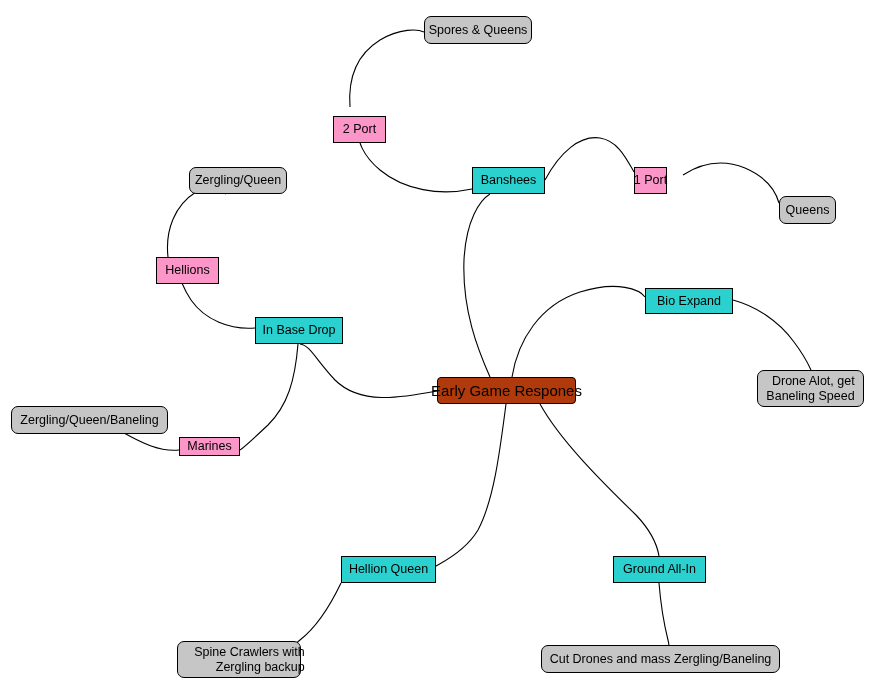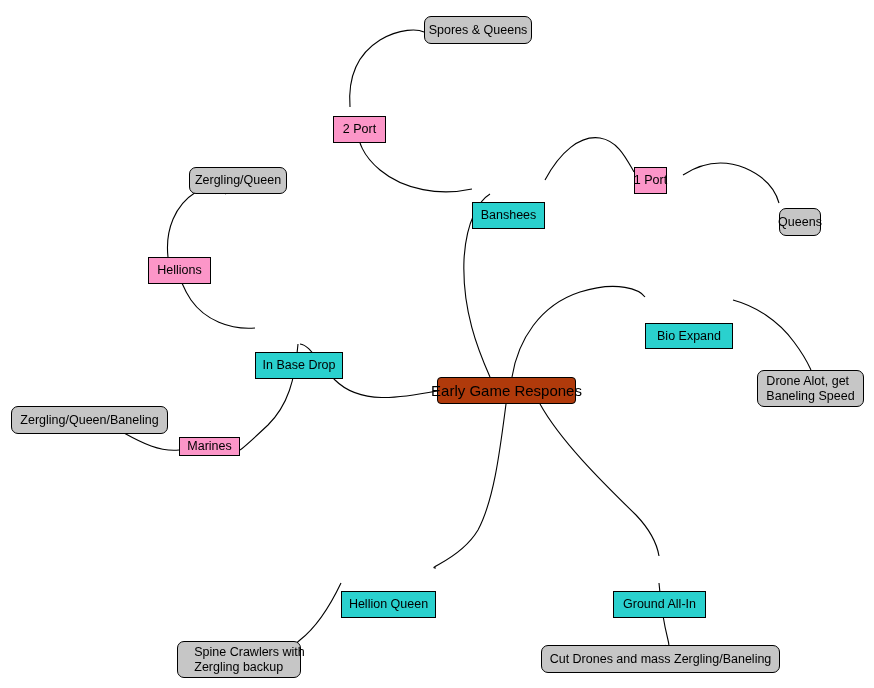--- a/index.html
+++ b/index.html
@@ -34,33 +34,32 @@
   .node {
     position: absolute;
     box-sizing: border-box;
     display: flex;
     align-items: center;
     justify-content: center;
     border: 1px solid #000000;
     color: #000000;
     font-size: 12.5px;
     line-height: 15px;
-    text-align: left;
+    text-align: right;
     white-space: pre;
     padding: 0 6px;
   }
   .node-center {
     background: #b03a0b;
     border-radius: 4px;
     font-size: 15px;
   }
   .node-branch {
     background: #2ad1ce;
     border-radius: 0;
-    margin-top: 35px;
   }
   .node-sub {
     background: #fc96c8;
     border-radius: 0;
   }
   .node-leaf {
     background: #c6c6c6;
     border-radius: 7px;
   }
   .node-label {
@@ -90,27 +89,27 @@
       <path d="M 341,583 C 330,606 318,626 300,640 C 288,650 286,652 301,656" class="edge-path"></path>
       <path d="M 659,583 C 661,608 665,628 668,640 C 670,648 668,650 665,645" class="edge-path"></path>
     </svg>
   <div id="node-layer">
       <div class="node node-center" style="left: 437px; top: 377px; width: 139px; height: 27px;"><span class="node-label">Early Game Respones</span></div>
       <div class="node node-branch" style="left: 255px; top: 317px; width: 88px; height: 27px;"><span class="node-label">In Base Drop</span></div>
       <div class="node node-branch" style="left: 472px; top: 167px; width: 73px; height: 27px;"><span class="node-label">Banshees</span></div>
       <div class="node node-branch" style="left: 645px; top: 288px; width: 88px; height: 26px;"><span class="node-label">Bio Expand</span></div>
       <div class="node node-branch" style="left: 341px; top: 556px; width: 95px; height: 27px;"><span class="node-label">Hellion Queen</span></div>
       <div class="node node-branch" style="left: 613px; top: 556px; width: 93px; height: 27px;"><span class="node-label">Ground All-In</span></div>
-      <div class="node node-sub" style="left: 148px; top: 257px; width: 63px; height: 27px;"><span class="node-label">Hellions</span></div>
+      <div class="node node-sub" style="left: 156px; top: 257px; width: 63px; height: 27px;"><span class="node-label">Hellions</span></div>
       <div class="node node-sub" style="left: 179px; top: 437px; width: 61px; height: 19px;"><span class="node-label">Marines</span></div>
       <div class="node node-sub" style="left: 333px; top: 116px; width: 53px; height: 27px;"><span class="node-label">2 Port</span></div>
       <div class="node node-sub" style="left: 634px; top: 167px; width: 33px; height: 27px;"><span class="node-label">1 Port</span></div>
       <div class="node node-leaf" style="left: 189px; top: 167px; width: 98px; height: 27px;"><span class="node-label">Zergling/Queen</span></div>
       <div class="node node-leaf" style="left: 11px; top: 406px; width: 157px; height: 28px;"><span class="node-label">Zergling/Queen/Baneling</span></div>
       <div class="node node-leaf" style="left: 424px; top: 16px; width: 108px; height: 28px;"><span class="node-label">Spores &amp; Queens</span></div>
-      <div class="node node-leaf" style="left: 779px; top: 196px; width: 42px; height: 28px; margin-top: 12px;"><span class="node-label">Queens</span></div>
+      <div class="node node-leaf" style="left: 779px; top: 196px; width: 57px; height: 28px;"><span class="node-label">Queens</span></div>
       <div class="node node-leaf" style="left: 757px; top: 370px; width: 107px; height: 37px;"><span class="node-label">Drone Alot, get
 Baneling Speed</span></div>
       <div class="node node-leaf" style="left: 177px; top: 641px; width: 124px; height: 37px; padding-left: 27px;"><span class="node-label">Spine Crawlers with
 Zergling backup</span></div>
       <div class="node node-leaf" style="left: 541px; top: 645px; width: 239px; height: 28px;"><span class="node-label">Cut Drones and mass Zergling/Baneling</span></div>
     </div>
 </div>
 
 </body></html>

